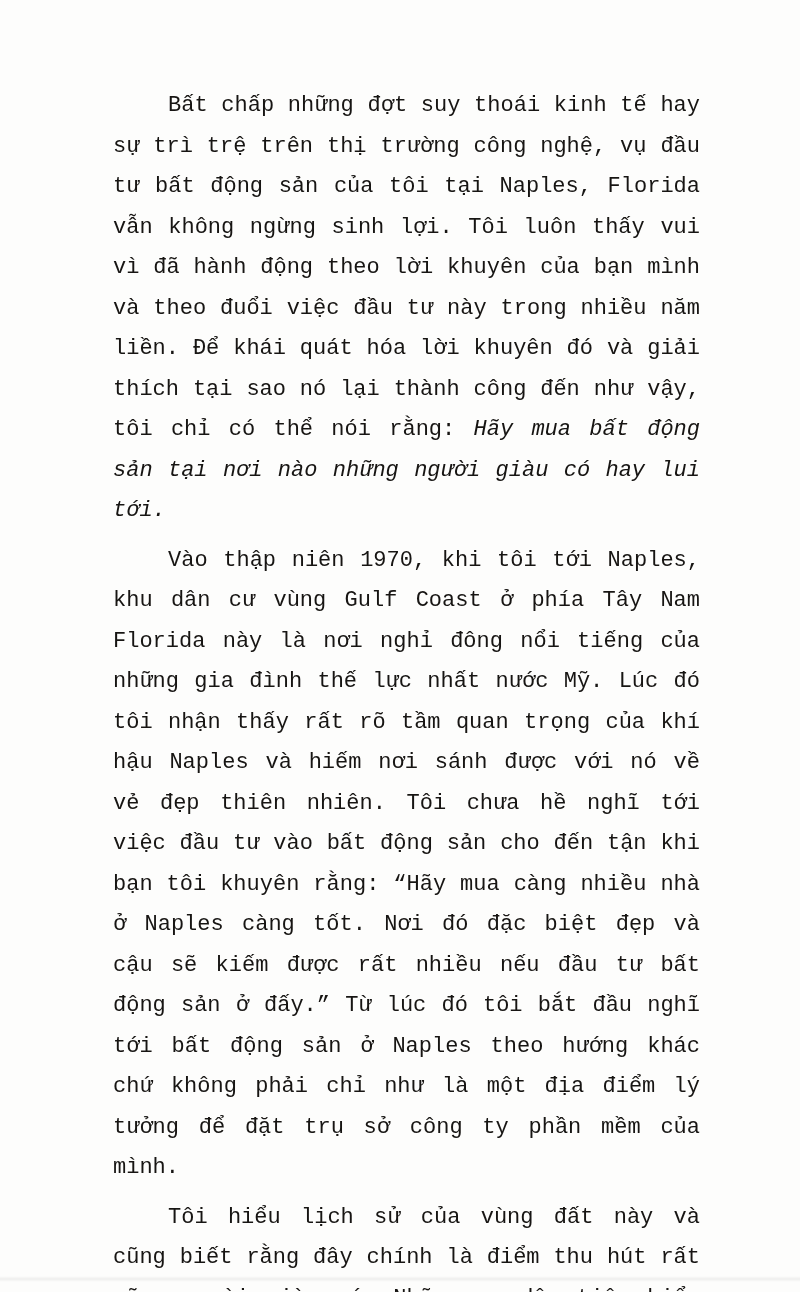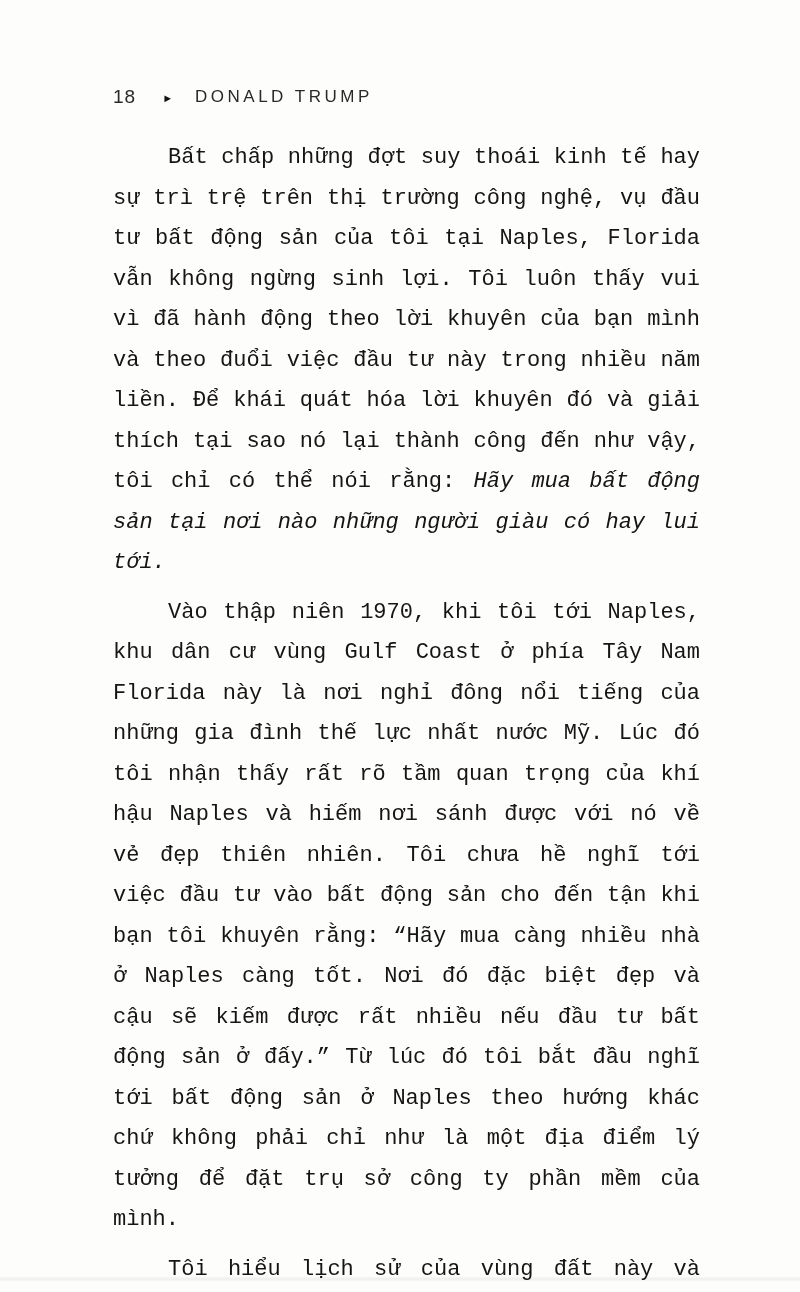--- a/index.html
+++ b/index.html
@@ -60,25 +60,20 @@
     bottom: 10px;
     height: 6px;
     background: linear-gradient(to bottom, rgba(0,0,0,0), rgba(0,0,0,0.06), rgba(0,0,0,0));
   }
 </style>
 </head>
 <body>
 
 <div class="page">
 
-  <div class="header">
-    <span class="page-num">18</span>
-    <span class="header-arrow">►</span>
-    <span class="header-title">DONALD TRUMP</span>
-  </div>
 
   <div class="page-body" id="page-body">
       <p><span>Bất chấp những đợt suy thoái kinh tế hay sự trì trệ trên thị trường công nghệ, vụ đầu tư bất động sản của tôi tại Naples, Florida vẫn không ngừng sinh lợi. Tôi luôn thấy vui vì đã hành động theo lời khuyên của bạn mình và theo đuổi việc đầu tư này trong nhiều năm liền. Để khái quát hóa lời khuyên đó và giải thích tại sao nó lại thành công đến như vậy, tôi chỉ có thể nói rằng: </span><span class="italic">Hãy mua bất động sản tại nơi nào những người giàu có hay lui tới.</span></p>
       <p><span>Vào thập niên 1970, khi tôi tới Naples, khu dân cư vùng Gulf Coast ở phía Tây Nam Florida này là nơi nghỉ đông nổi tiếng của những gia đình thế lực nhất nước Mỹ. Lúc đó tôi nhận thấy rất rõ tầm quan trọng của khí hậu Naples và hiếm nơi sánh được với nó về vẻ đẹp thiên nhiên. Tôi chưa hề nghĩ tới việc đầu tư vào bất động sản cho đến tận khi bạn tôi khuyên rằng: “Hãy mua càng nhiều nhà ở Naples càng tốt. Nơi đó đặc biệt đẹp và cậu sẽ kiếm được rất nhiều nếu đầu tư bất động sản ở đấy.” Từ lúc đó tôi bắt đầu nghĩ tới bất động sản ở Naples theo hướng khác chứ không phải chỉ như là một địa điểm lý tưởng để đặt trụ sở công ty phần mềm của mình.</span></p>
       <p><span>Tôi hiểu lịch sử của vùng đất này và cũng biết rằng đây chính là điểm thu hút rất cũng người giàu có. Những cư dân tiêu biểu đầu tiên ở đây có thể kể đến: Thomas Edison, Henry Ford, Harvey Firestone, Greta Garbo, Gary Cooper và Barron G. Collier.</span></p>
     </div>
 
   <div class="scan-shadow"></div>
 
 </div>

